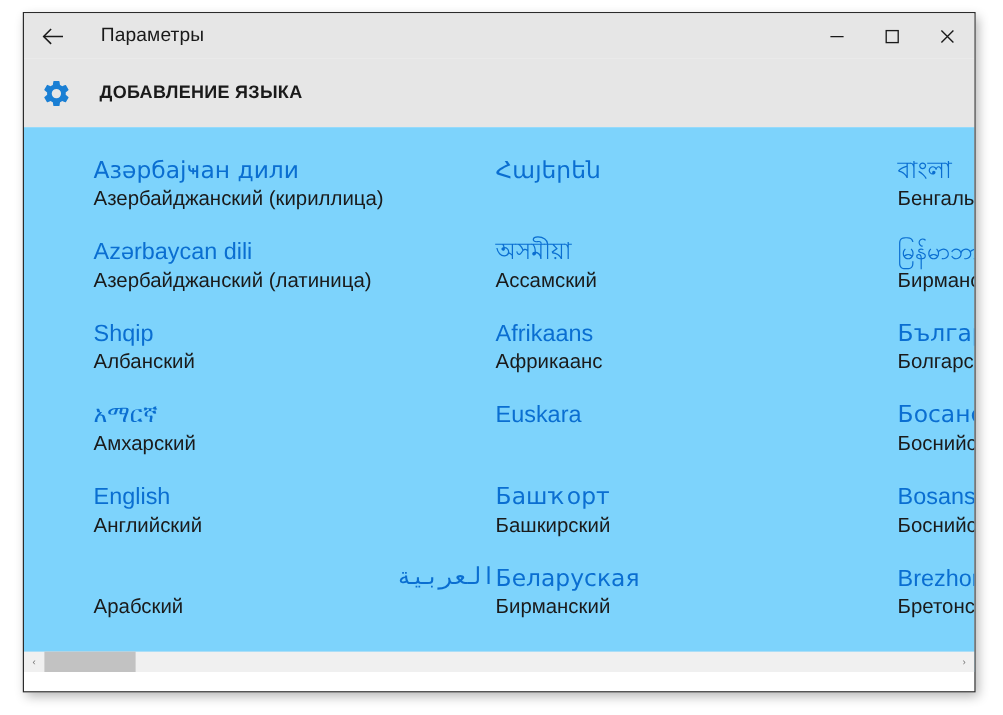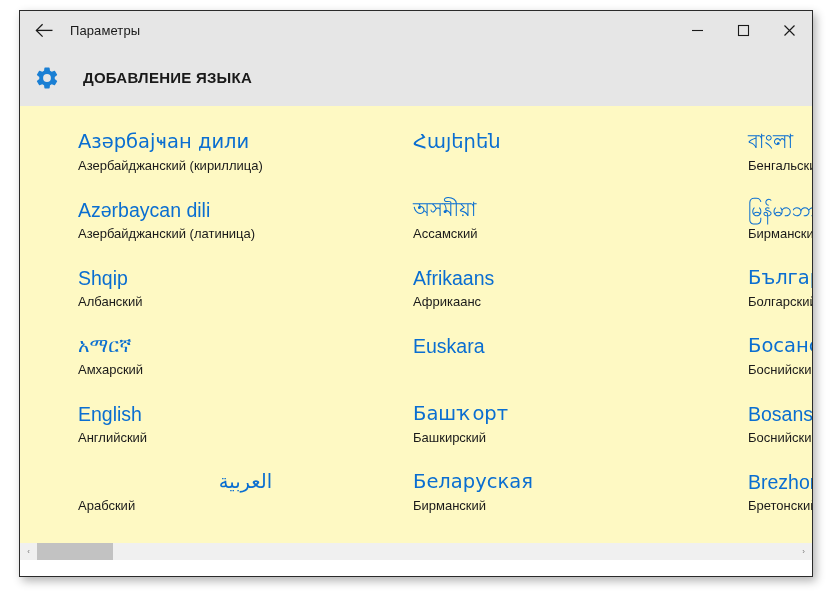--- a/index.html
+++ b/index.html
@@ -36,23 +36,23 @@
     align-items: center;
   }
   .back-btn {
     width: 44px; height: 32px;
     margin-left: 2px;
     display: flex; align-items: center; justify-content: center;
     cursor: pointer;
   }
   .back-btn svg { display: block; }
   .app-title {
-    font-size: 13px;
+    font-size: 16px;
     color: #1a1a1a;
-    margin-left: 4px;
+    margin-left: 18px;
     letter-spacing: 0.1px;
     white-space: nowrap;
   }
   .caption-buttons {
     position: absolute;
     right: 0; top: 0;
     height: 38px;
     display: flex;
   }
   .cap-btn {
@@ -82,21 +82,21 @@
     margin-left: 14px;
     letter-spacing: 0.25px;
     white-space: nowrap;
     text-align: center;
   }
 
   
   .content {
     position: relative;
     height: 454px;
-    background: #fef9c3;
+    background: #7dd3fc;
     overflow: hidden;
   }
   .columns {
     position: absolute;
     left: 58px; top: 20px;
     display: flex;
     white-space: nowrap;
   }
   .lang-col {
     width: 335px;
@@ -111,29 +111,30 @@
     font-size: 19.5px;
     color: #0a6ed1;
     line-height: 26px;
     white-space: nowrap;
     font-family: "DejaVu Sans", "Liberation Sans", sans-serif;
   }
   .lang-native.latin {
     font-family: "Liberation Sans", "DejaVu Sans", sans-serif;
   }
   .lang-russian {
-    font-size: 13px;
+    font-size: 17px;
     color: #1a1a1a;
     line-height: 20px;
     white-space: nowrap;
     margin-top: 1px;
   }
   .lang-item.rtl .lang-native {
     direction: rtl;
-    text-align: center;
+    text-align: right;
+    font-family: Liberation Mono, monospace;
   }
 
   
   .hscroll {
     position: absolute;
     left: 0; bottom: 0;
     width: 100%;
     height: 17px;
     background: #f0f0f0;
     display: flex;

